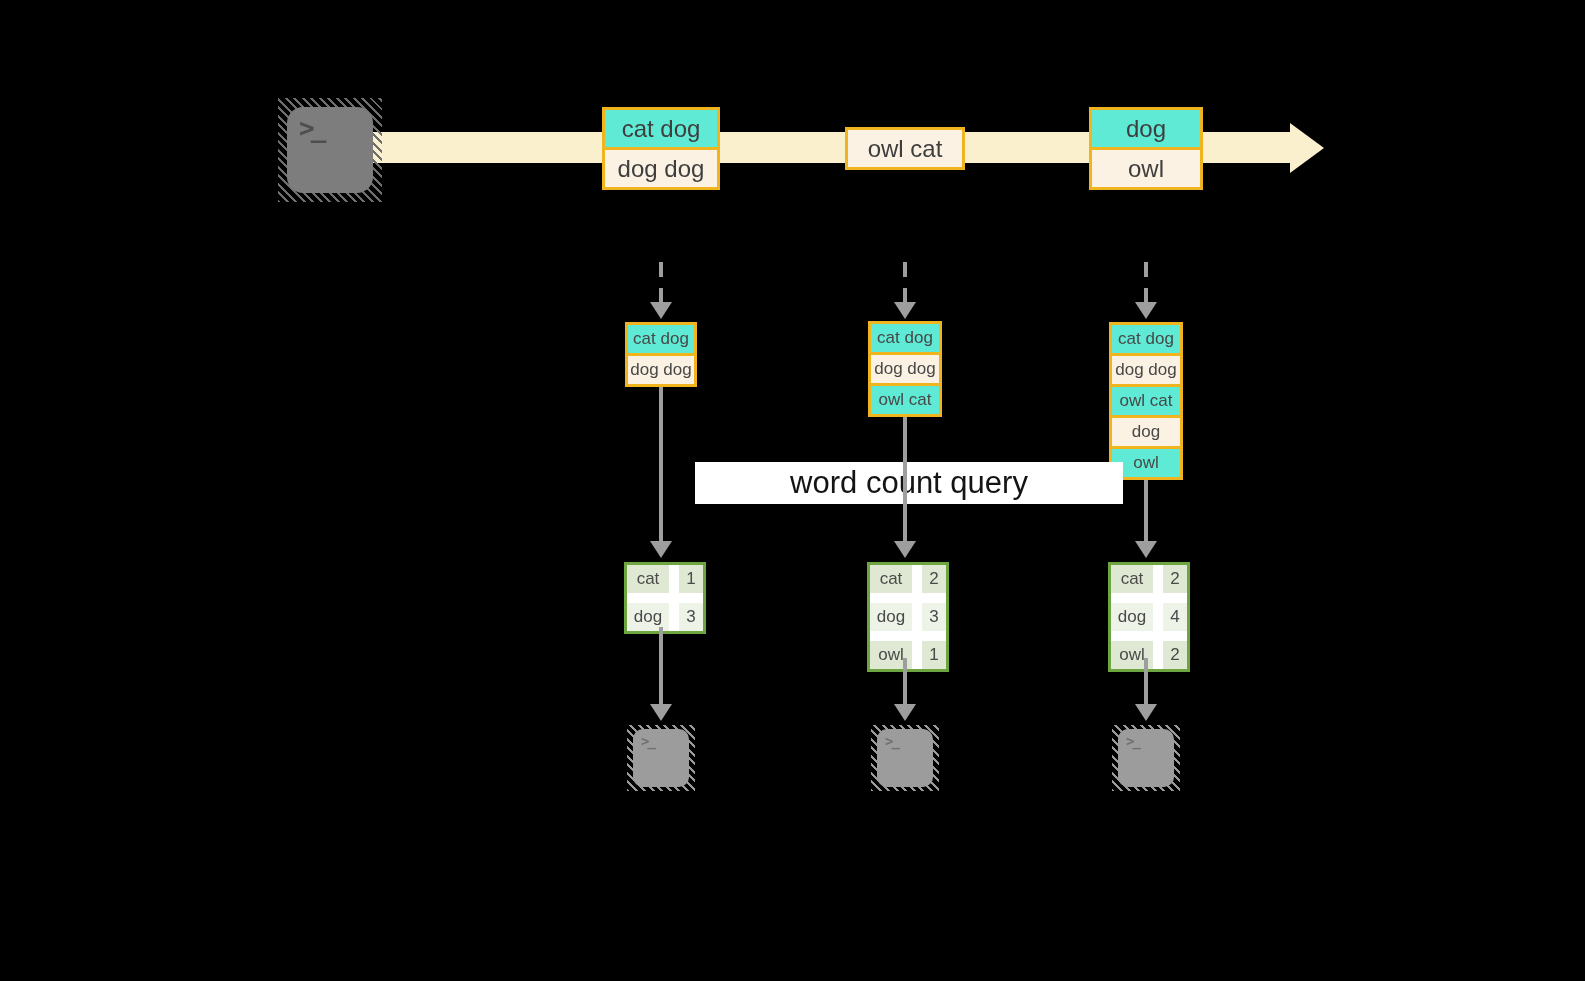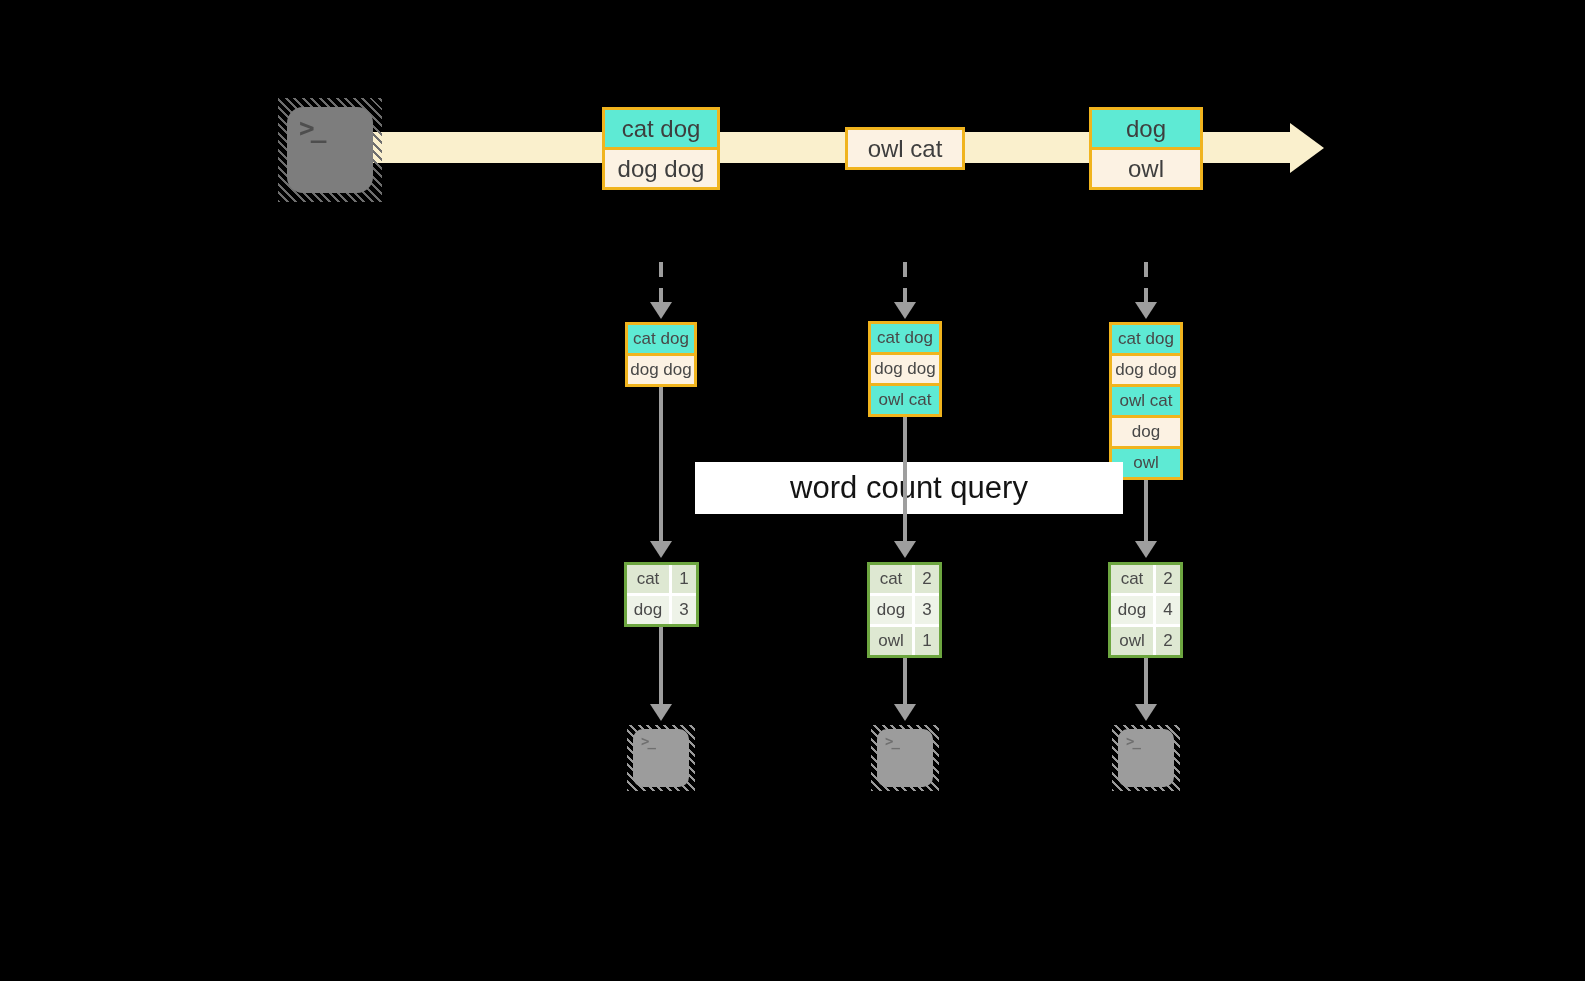--- a/index.html
+++ b/index.html
@@ -34,27 +34,27 @@
   .mb-row + .mb-row{margin-top:3px;}
 
   
   .v-dash{position:absolute;width:4px;z-index:2;
           background:repeating-linear-gradient(to bottom,#9e9e9e 0 15px,transparent 15px 26px);}
   .v-line{position:absolute;width:4px;background:#9e9e9e;z-index:6;}
   .v-head{position:absolute;width:0;height:0;z-index:6;
           border-left:11px solid transparent;border-right:11px solid transparent;border-top:17px solid #9e9e9e;}
 
   
-  .query-label{position:absolute;left:695px;top:462px;width:428px;height:52px;background:#FFFFFF;z-index:5;
+  .query-label{position:absolute;left:695px;top:462px;width:428px;height:42px;background:#FFFFFF;z-index:5;
                display:flex;align-items:center;justify-content:center;}
   .query-label span{position:relative;z-index:7;font-size:31px;color:#141414;}
 
   
   .res-table{position:absolute;border:3px solid #6DA640;background:#FFFFFF;z-index:3;
-             display:grid;grid-template-columns:42px 24px;gap:3px;}
+             display:grid;grid-template-columns:42px 24px;gap:10px;}
   .res-cell{height:28px;line-height:28px;text-align:center;font-size:17px;color:#4A4A4A;}
   .g-dark{background:#DEE8D2;}
   .g-light{background:#EEF3E8;}
 </style>
 </head>
 <body>
 
 <div class="canvas">
 
   <div class="stream-band"></div>

